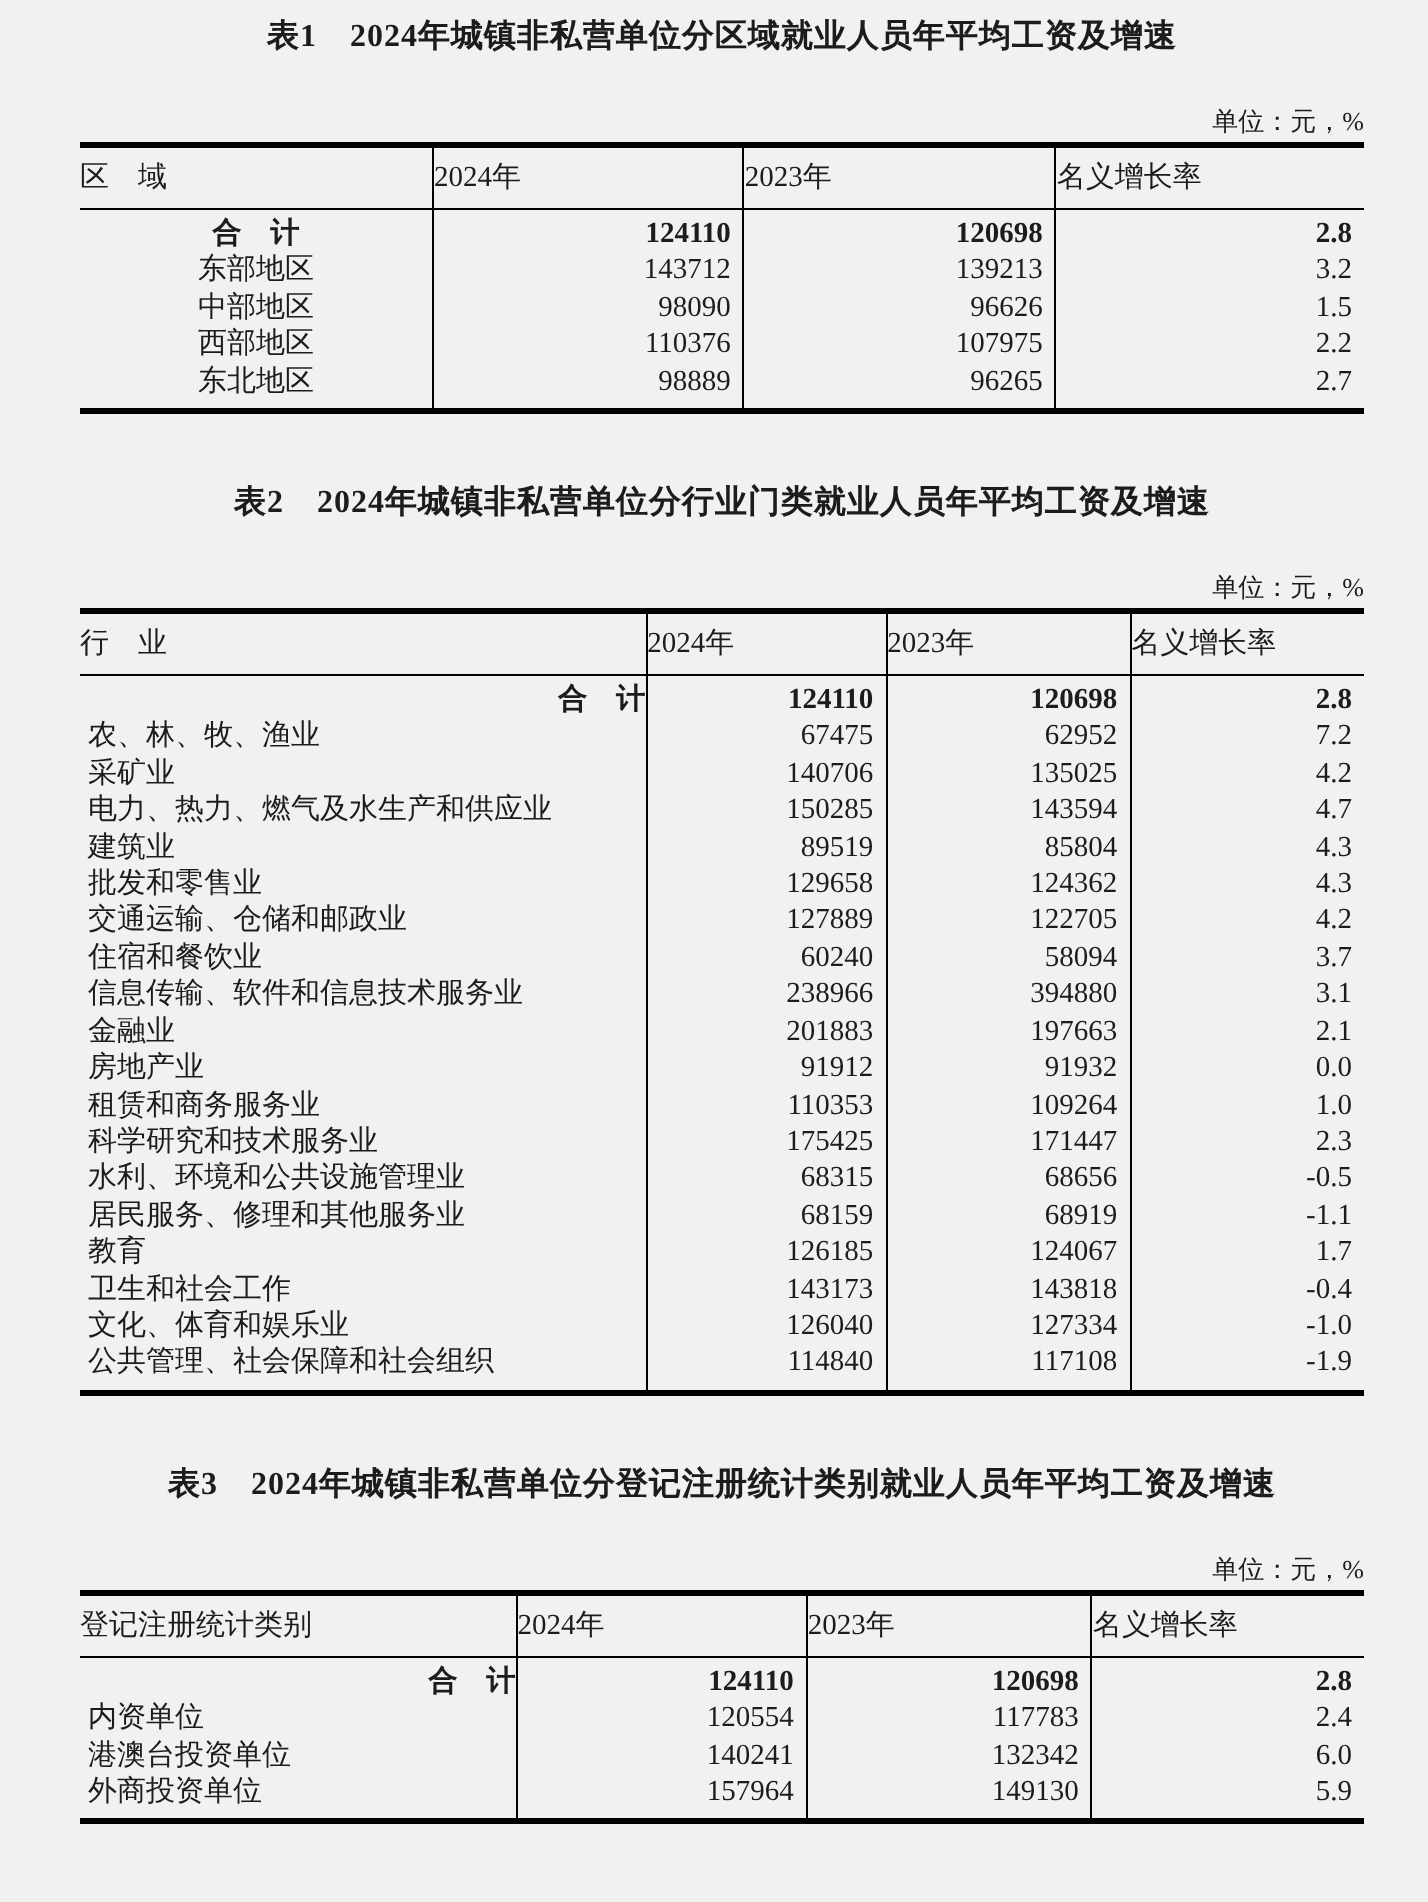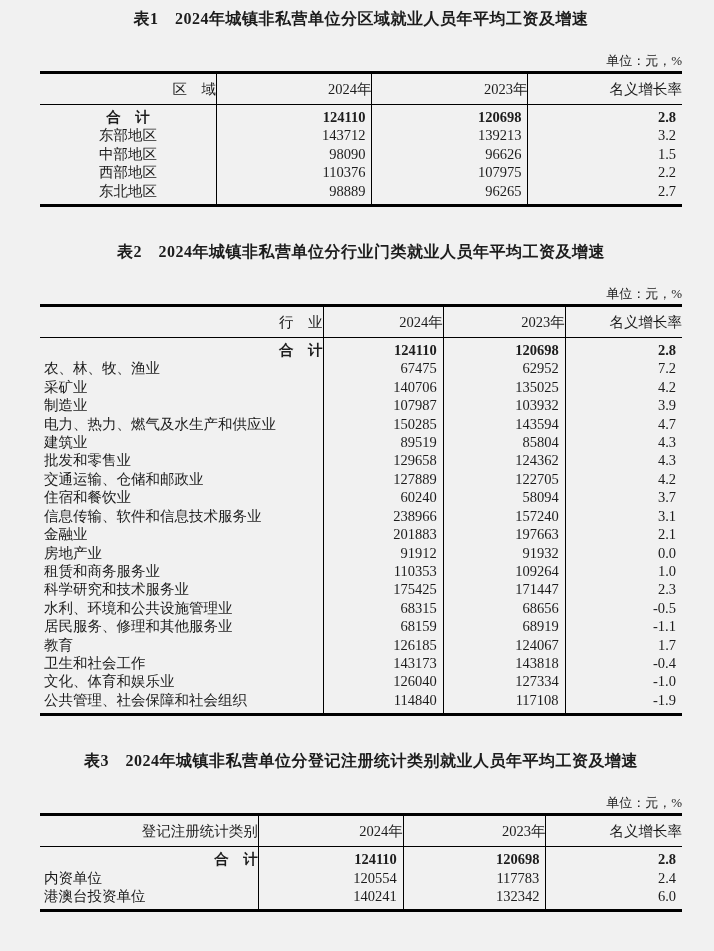--- a/index.html
+++ b/index.html
@@ -37,21 +37,21 @@
   table.stats {
     width: 100%;
     border-collapse: collapse;
     table-layout: fixed;
     border-top: 3px solid #000;
     border-bottom: 3px solid #000;
     font-size: 14.5px;
   }
   table.stats thead th {
     font-weight: normal;
-    text-align: right;
+    text-align: left;
     border-bottom: 1.5px solid #000;
     padding: 6px 0 5px 0;
     line-height: 19px;
     font-size: 14.5px;
   }
   table.stats th:nth-child(n+2),
   table.stats td:nth-child(n+2) {
     border-left: 1.5px solid #000;
   }
   table.stats tbody td {
@@ -163,26 +163,20 @@
           <td>62952</td>
           <td>7.2</td>
         </tr>
         <tr>
           <td>采矿业</td>
           <td>140706</td>
           <td>135025</td>
           <td>4.2</td>
         </tr>
         <tr>
-          <td>制造业</td>
-          <td>107987</td>
-          <td>103932</td>
-          <td>3.9</td>
-        </tr>
-        <tr>
           <td>电力、热力、燃气及水生产和供应业</td>
           <td>150285</td>
           <td>143594</td>
           <td>4.7</td>
         </tr>
         <tr>
           <td>建筑业</td>
           <td>89519</td>
           <td>85804</td>
           <td>4.3</td>
@@ -201,21 +195,21 @@
         </tr>
         <tr>
           <td>住宿和餐饮业</td>
           <td>60240</td>
           <td>58094</td>
           <td>3.7</td>
         </tr>
         <tr>
           <td>信息传输、软件和信息技术服务业</td>
           <td>238966</td>
-          <td>157240</td>
+          <td>394880</td>
           <td>3.1</td>
         </tr>
         <tr>
           <td>金融业</td>
           <td>201883</td>
           <td>197663</td>
           <td>2.1</td>
         </tr>
         <tr>
           <td>房地产业</td>
@@ -305,15 +299,21 @@
           <td>120554</td>
           <td>117783</td>
           <td>2.4</td>
         </tr>
         <tr>
           <td>港澳台投资单位</td>
           <td>140241</td>
           <td>132342</td>
           <td>6.0</td>
         </tr>
+        <tr>
+          <td>外商投资单位</td>
+          <td>157964</td>
+          <td>149130</td>
+          <td>5.9</td>
+        </tr>
       </tbody>
   </table>
 </div>
 
 </body></html>

